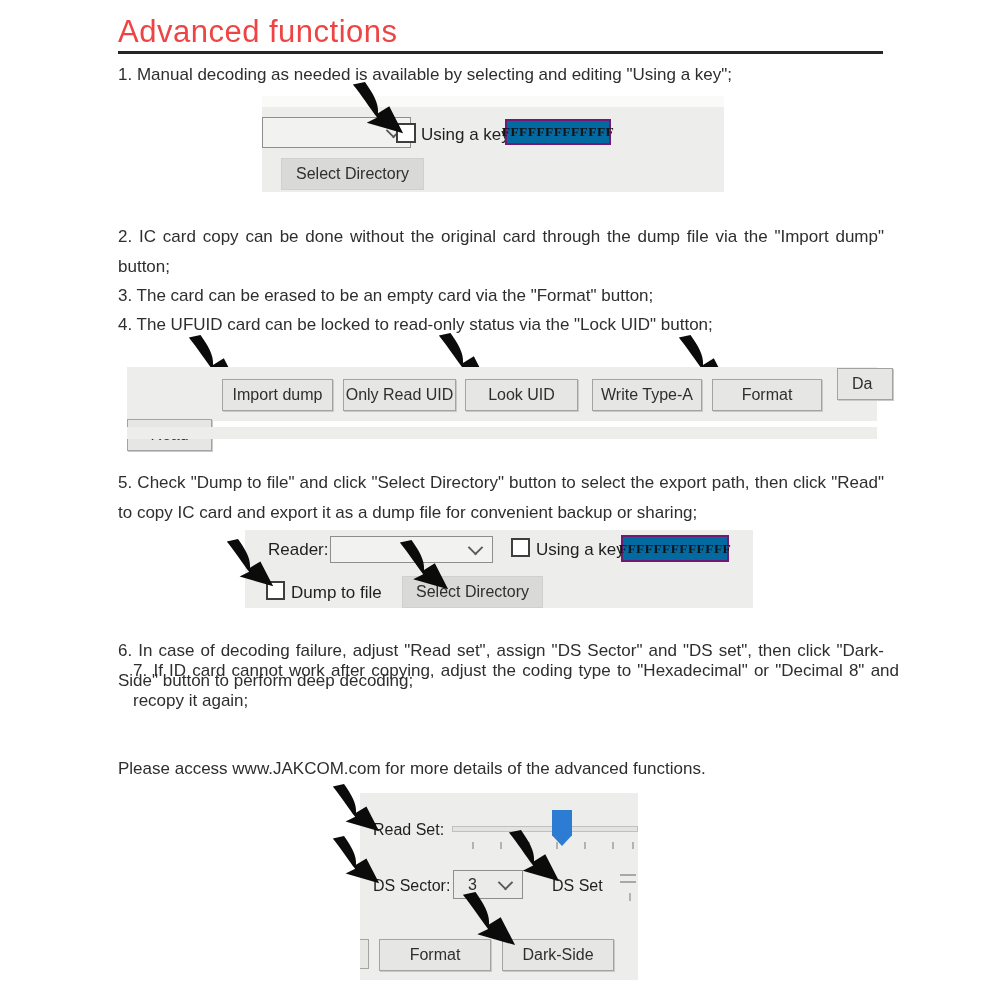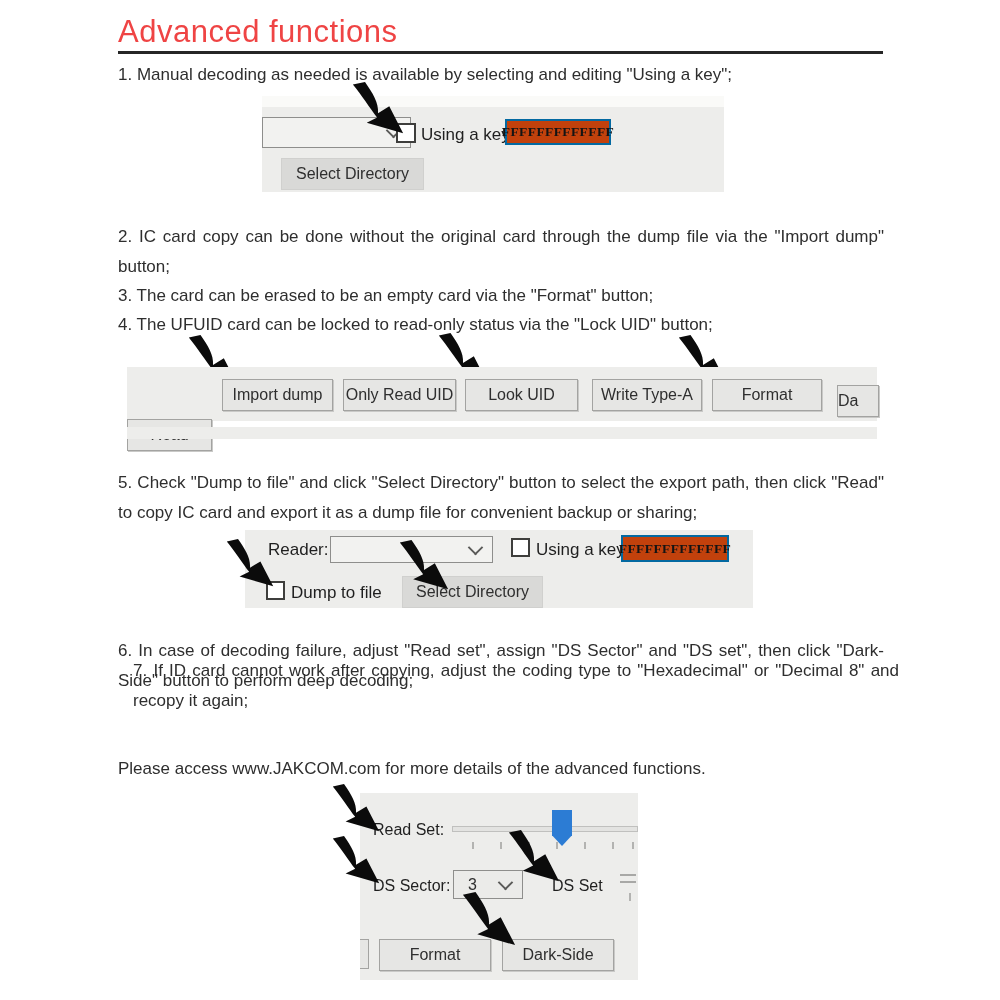--- a/index.html
+++ b/index.html
@@ -8,21 +8,21 @@
   .title{position:absolute;left:118px;top:14px;font-size:31px;font-weight:400;color:#ef4444;letter-spacing:0.5px;}
   .hrule{position:absolute;left:118px;top:51px;width:765px;height:3px;background:#262626;}
   .para{position:absolute;left:118px;width:766px;font-size:17px;line-height:29.5px;color:#2e2e2e;text-align:justify;}
   .para.single{text-align:left;}
   .panel{position:absolute;background:#ededeb;}
   .pstrip{position:absolute;background:#fafaf8;}
   .btn{position:absolute;display:flex;align-items:center;justify-content:center;background:#e6e6e4;
        border:1px solid #a3a3a1;color:#2f2f2f;font-size:16px;box-shadow:1px 1px 0 #c9c9c7;overflow:hidden;white-space:nowrap;}
   .btn.flat{background:#d9d9d7;border:1px solid #d0d0ce;box-shadow:none;}
   .cb{position:absolute;background:#ffffff;border:2px solid #3e3e3c;box-sizing:border-box;}
-  .field{position:absolute;background:#c2410c;border:2px solid #0369a1;box-sizing:border-box;display:flex;align-items:center;
+  .field{position:absolute;background:#0369a1;border:2px solid #701a75;box-sizing:border-box;display:flex;align-items:center;
          justify-content:center;font-family:"Liberation Serif",serif;font-weight:bold;font-size:13.5px;letter-spacing:0.4px;color:#141414;}
   .dd{position:absolute;background:#f2f2f0;border:1px solid #8e8e8c;box-sizing:border-box;display:flex;align-items:center;}
   .dd .dd-val{margin-left:14px;font-size:16px;color:#2f2f2f;}
   .chev{position:absolute;right:11px;top:50%;width:9px;height:9px;border-right:2px solid #5a5a58;border-bottom:2px solid #5a5a58;
         transform:translateY(-72%) rotate(45deg);}
   .lbl{position:absolute;font-size:17px;color:#1f1f1f;white-space:nowrap;}
   .lbl.small{font-size:16px;}
   .arrow{position:absolute;}
   .track{position:absolute;background:#e3e3e1;border:1px solid #c0c0be;box-sizing:border-box;}
   .handle{position:absolute;background:#2c7cd4;clip-path:polygon(0 0,100% 0,100% 70%,50% 100%,0 70%);}
@@ -66,21 +66,21 @@
   <svg class="arrow" style="left:678px;top:334px;" width="50" height="52" viewBox="0 0 60 60">
     <path d="M15,0 C24,13 31,24 30,36 L43,28 L59,59 L17,47 L29,41 C21,31 11,15 1,3 Z" fill="#0b0b0b"></path>
   </svg>
   <div class="panel" style="left:127px;top:367px;width:750px;height:54px;"></div>
   <div class="btn" style="left:127px;top:379px;width:83px;height:30px;margin-top:40px;">Read</div>
   <div class="btn" style="left:222px;top:379px;width:109px;height:30px;">Import dump</div>
   <div class="btn" style="left:343px;top:379px;width:111px;height:30px;">Only Read UID</div>
   <div class="btn" style="left:465px;top:379px;width:111px;height:30px;">Look UID</div>
   <div class="btn" style="left:592px;top:379px;width:108px;height:30px;">Write Type-A</div>
   <div class="btn" style="left:712px;top:379px;width:108px;height:30px;">Format</div>
-  <div class="btn" style="left:837px;top:385px;width:40px;height:30px;justify-content:flex-start;">Da</div>
+  <div class="btn" style="left:837px;top:368px;width:40px;height:30px;justify-content:flex-start;padding-left:14px;">Da</div>
   <div class="panel" style="left:127px;top:427px;width:750px;height:12px;"></div>
 
   <div class="para" style="top:468px;">5. Check "Dump to file" and click "Select Directory" button to select the export path, then click "Read" to copy IC card and export it as a dump file for convenient backup or sharing;</div>
 
   <div class="panel" style="left:245px;top:530px;width:508px;height:78px;"></div>
   <div class="lbl" style="left:268px;top:540px;">Reader:</div>
   <div class="dd" style="left:330px;top:536px;width:163px;height:27px;">
     <span class="chev"></span>
   </div>
   <div class="cb" style="left:511px;top:538px;width:19px;height:19px;"></div>

